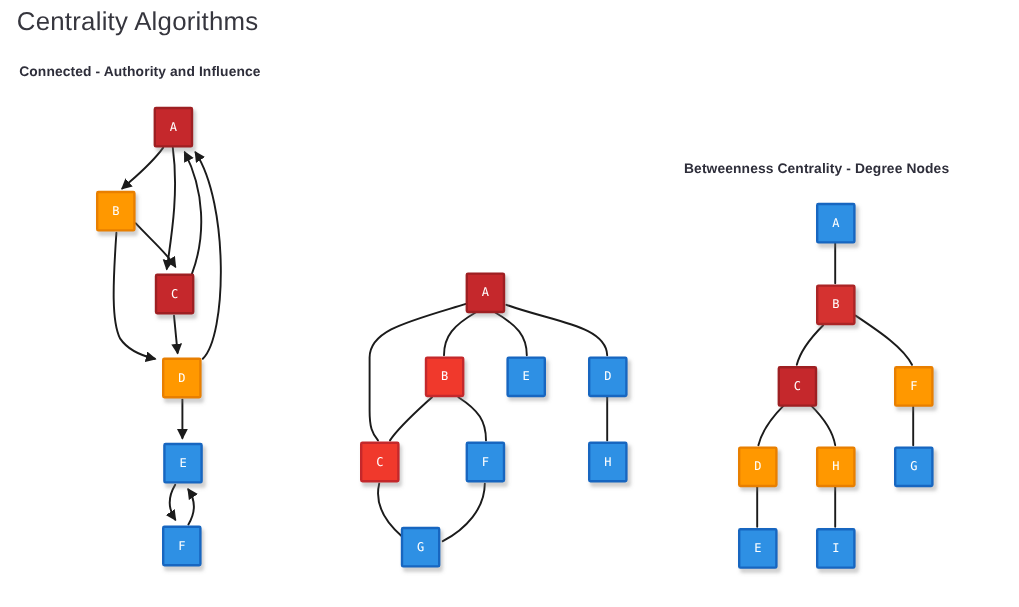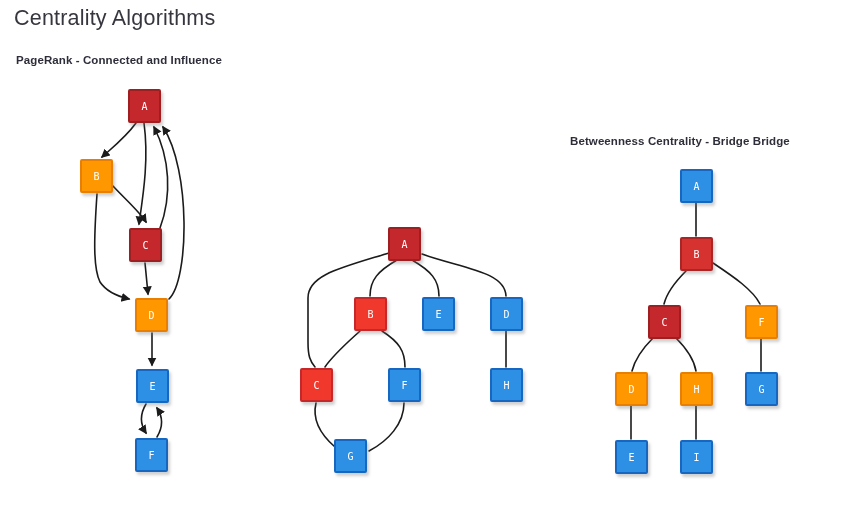--- a/index.html
+++ b/index.html
@@ -58,22 +58,22 @@
     font-size: 10px;
     box-shadow: 2px 3px 3px rgba(120,120,120,0.35);
   }
 </style>
 </head>
 <body>
 
 <div class="canvas">
   <div class="page-title">Centrality Algorithms</div>
 
-  <div class="subtitle subtitle-pagerank">PageRank - Connected and Influence</div>
-  <div class="subtitle subtitle-betweenness">Betweenness Centrality - Bridge Bridge</div>
+  <div class="subtitle subtitle-pagerank">Connected - Authority and Influence</div>
+  <div class="subtitle subtitle-betweenness">Betweenness Centrality - Degree Nodes</div>
 
   <svg id="edge-layer" width="849" height="506" viewBox="0 0 849 506" xmlns="http://www.w3.org/2000/svg">
     <defs>
       <marker id="arrowhead" markerUnits="userSpaceOnUse" markerWidth="10" markerHeight="10" refX="7.5" refY="4.5" orient="auto">
         <path d="M0,0 L9,4.5 L0,9 z" fill="#1B1B1B"></path>
       </marker>
     </defs>
   <path d="M136,123 C126,137 112,148 102,157" class="edge" marker-end="url(#arrowhead)" style="stroke: rgb(27, 27, 27);"></path>
       <path d="M144,123 C149,160 143,196 139,224" class="edge" marker-end="url(#arrowhead)" style="stroke: rgb(27, 27, 27);"></path>
       <path d="M113,186 C124,198 139,211 146,222" class="edge" marker-end="url(#arrowhead)" style="stroke: rgb(27, 27, 27);"></path>

